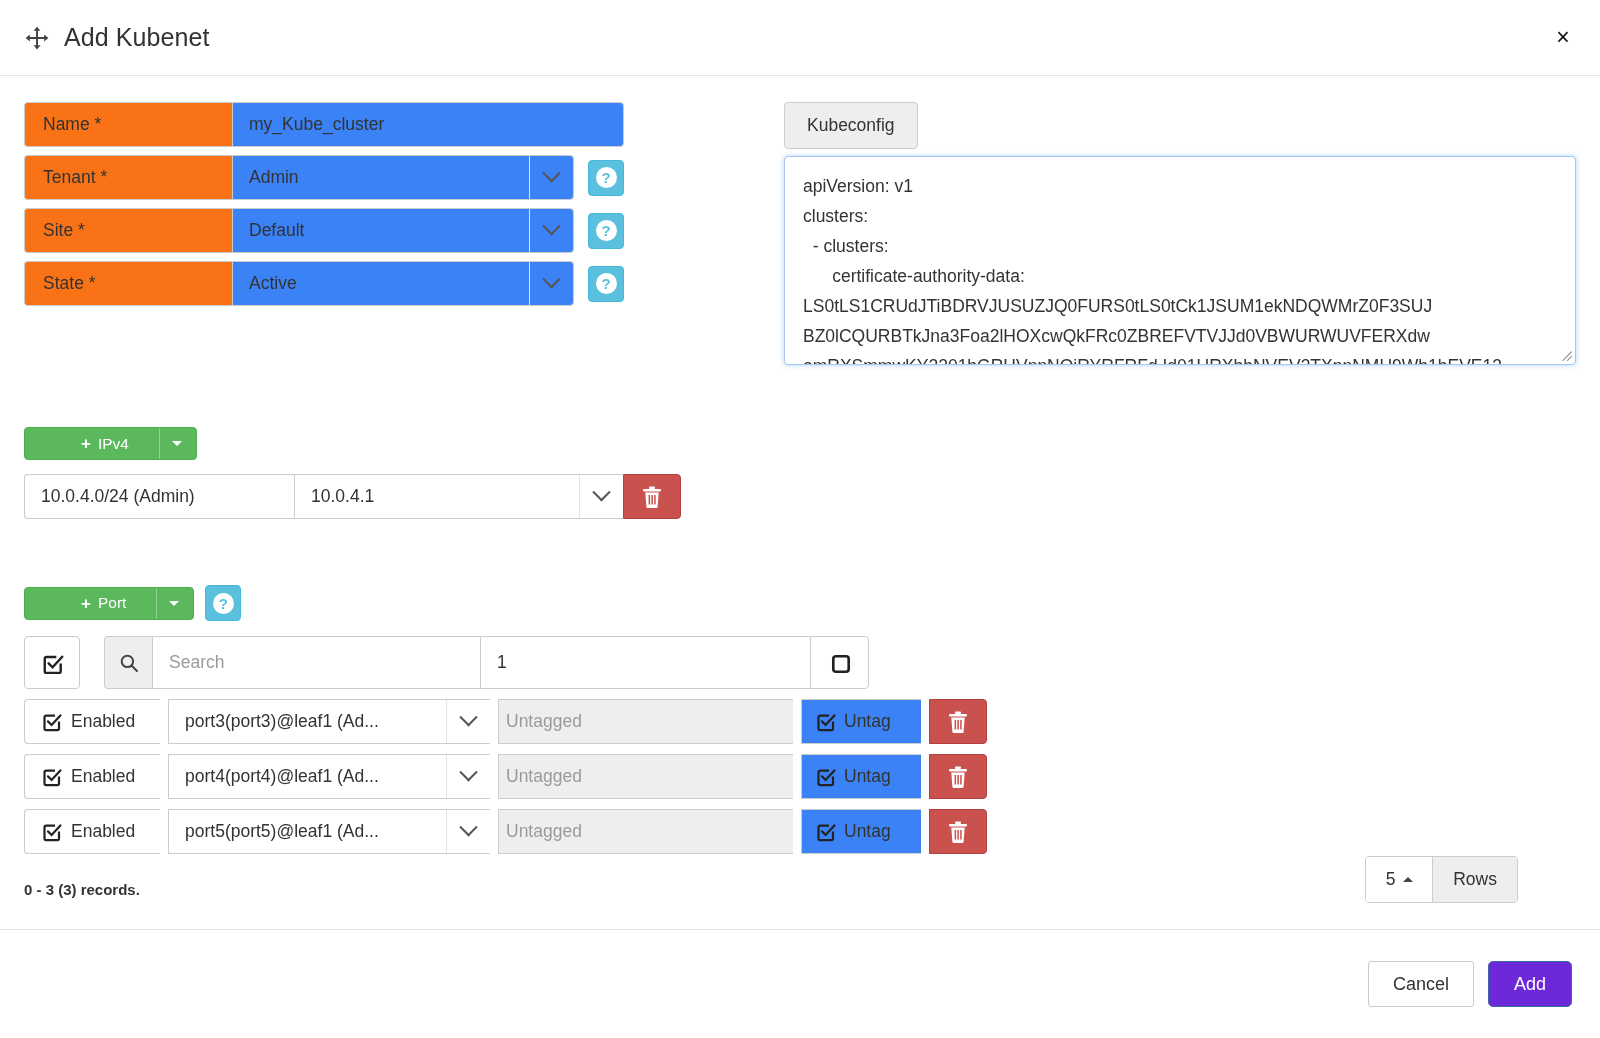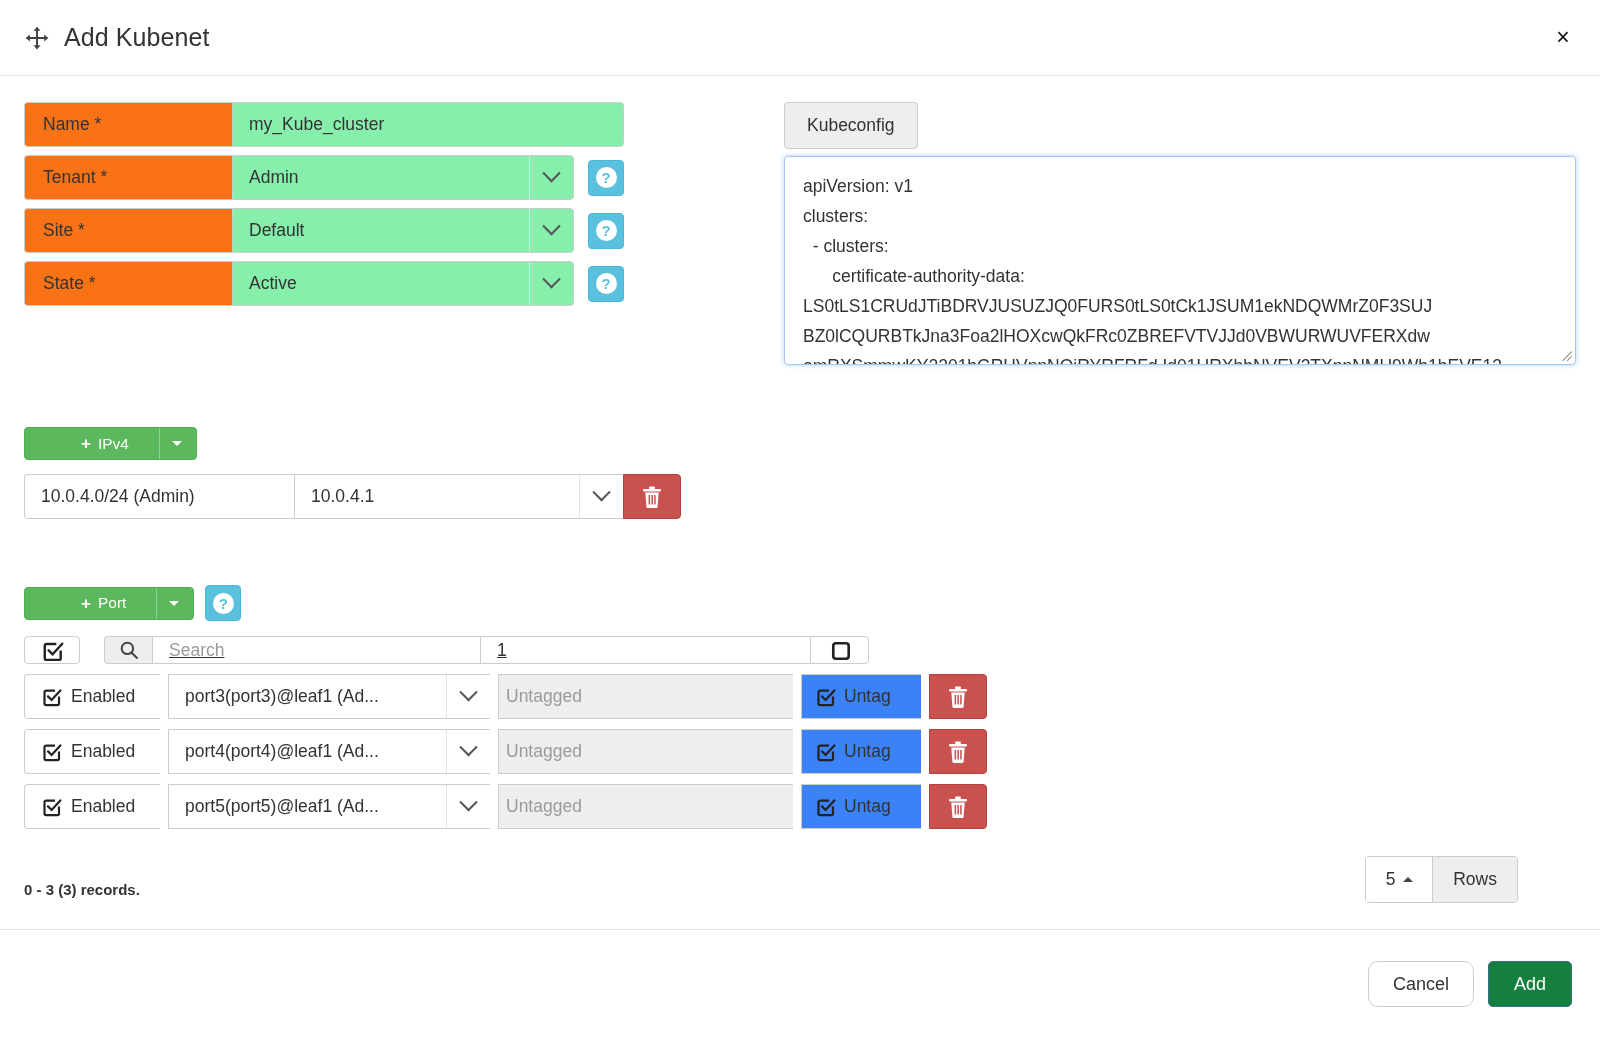--- a/index.html
+++ b/index.html
@@ -74,21 +74,21 @@
     display: flex;
     align-items: center;
     padding: 0 0 0 18px;
     font-size: 17.5px;
     color: #333;
   }
   .ctl {
     flex: 1;
     border: 1px solid #cccccc;
     border-radius: 0 4px 4px 0;
-    background: #86efac;
+    background: #3b82f6;
     display: flex;
     align-items: center;
     padding: 0 0 0 16px;
     font-size: 17.5px;
     color: #333;
     position: relative;
     min-width: 0;
   }
   .ctl.plain { border-radius: 0 4px 4px 0; }
   .ctl.select { padding-right: 38px; }
@@ -220,21 +220,21 @@
     border: 1px solid #b5413f;
     border-radius: 0 4px 4px 0;
     display: flex; align-items: center; justify-content: center;
     cursor: pointer;
   }
   .trash { width: 20px; height: 22px; }
 
   
   .port-head { display: flex; align-items: center; gap: 11px; margin-top: 66px; }
 
-  .search-bar { display: flex; margin-top: 15px; height: 28px; width: 845px; text-decoration: underline; }
+  .search-bar { display: flex; margin-top: 15px; height: 53px; width: 845px; }
   .sb-check {
     width: 56px; flex: none;
     border: 1px solid #cccccc;
     border-radius: 4px;
     background: #fff;
     display: flex; align-items: center; justify-content: center;
     cursor: pointer;
   }
   .sb-gap { width: 24px; flex: none; }
   .sb-icon {
@@ -381,30 +381,30 @@
     align-items: center;
     justify-content: flex-end;
     padding-right: 28px;
     gap: 14px;
   }
   .btn-cancel {
     height: 46px;
     padding: 0 24px;
     background: #fff;
     border: 1px solid #ccc;
-    border-radius: 10px;
+    border-radius: 3px;
     font-size: 18px;
     color: #333;
     cursor: pointer;
     font-family: "Liberation Sans", sans-serif;
   }
   .btn-add {
     height: 46px;
     padding: 0 25px;
-    background: #15803d;
+    background: #6d28d9;
     border: 1px solid #3a6b9a;
     border-radius: 5px;
     font-size: 18px;
     color: #fff;
     cursor: pointer;
     font-family: "Liberation Sans", sans-serif;
   }
 </style>
 </head>
 <body>

